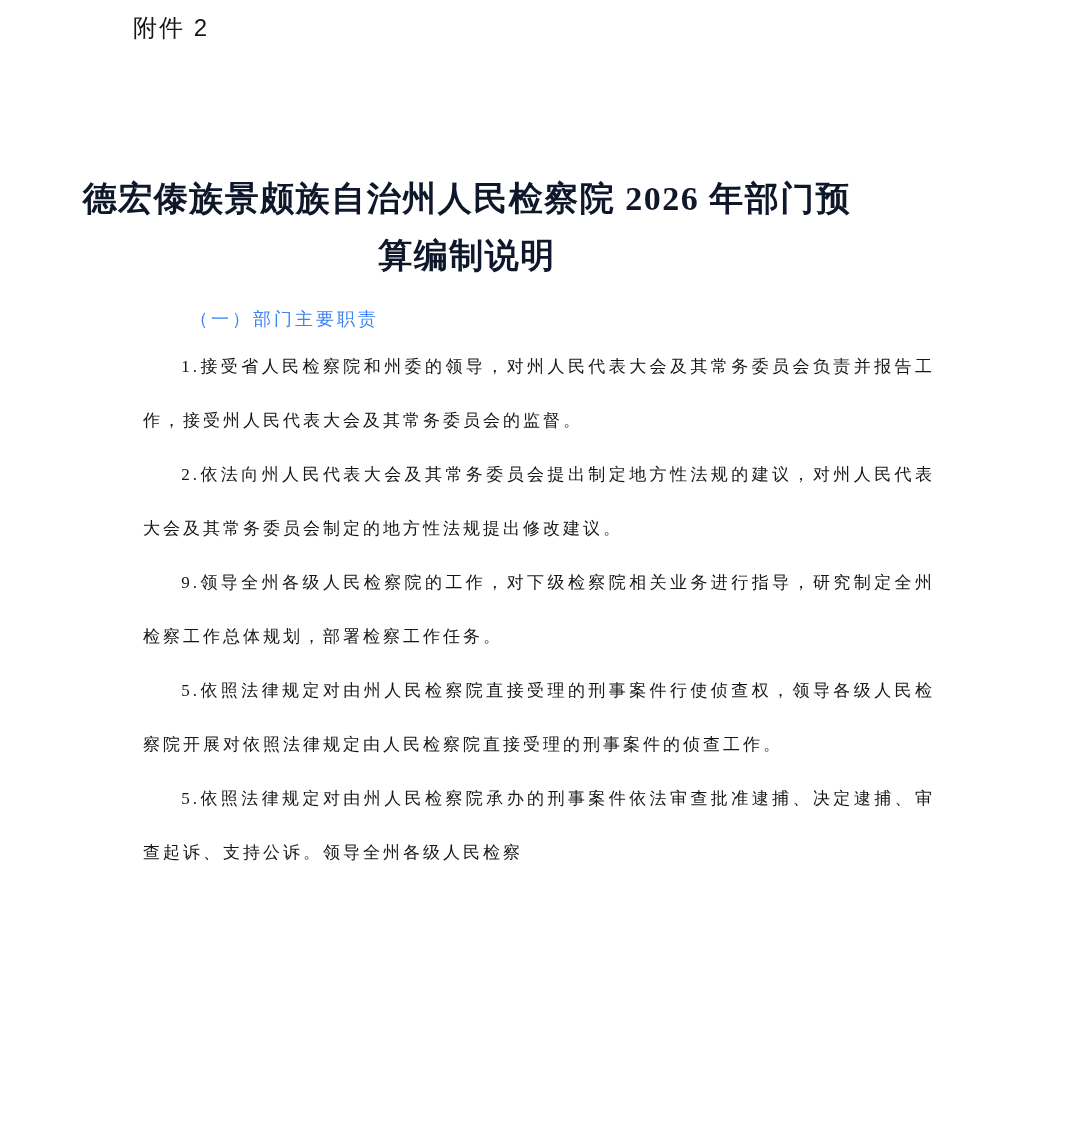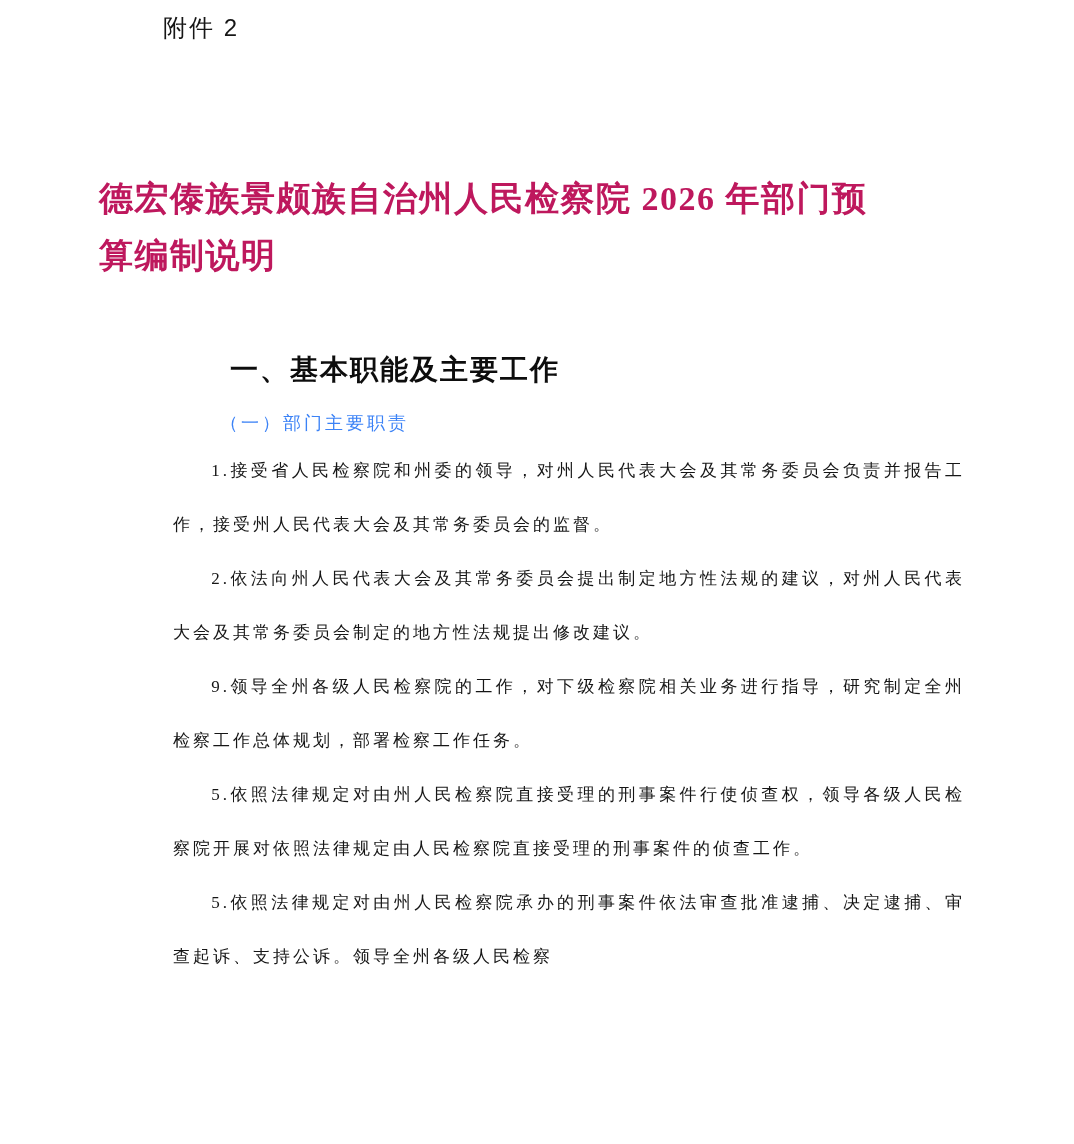--- a/index.html
+++ b/index.html
@@ -8,40 +8,39 @@
     background: #ffffff;
   }
   .page {
     position: relative;
     width: 934px;
     height: 1144px;
     background: #ffffff;
     overflow: hidden;
     color: #111111;
     font-family: "Liberation Serif", serif;
-    margin-left: 30px;
   }
   .attachment {
     margin: 12px 0 0 133px;
     font-family: "Liberation Sans", sans-serif;
     font-size: 24px;
     line-height: 32px;
     letter-spacing: 2px;
     color: #161616;
   }
   .doc-title {
     width: 796px;
     margin: 126px auto 0 auto;
     font-family: "Liberation Serif", serif;
     font-size: 34px;
     font-weight: bold;
     line-height: 57px;
-    text-align: left;
+    text-align: center;
     letter-spacing: 1.5px;
-    color: #be185d;
+    color: #0f172a;
   }
   .section-heading {
     margin: 68px 0 0 200px;
     font-family: "Liberation Sans", sans-serif;
     font-size: 28px;
     font-weight: bold;
     line-height: 36px;
     letter-spacing: 2px;
     color: #0d0d0d;
   }
@@ -70,21 +69,20 @@
   }
 </style>
 </head>
 <body>
 
 <div class="page">
   <div class="attachment">附件 2</div>
 
   <h1 class="doc-title">德宏傣族景颇族自治州人民检察院 2026 年部门预算编制说明</h1>
 
-  <h2 class="section-heading">一、基本职能及主要工作</h2>
 
   <h3 class="subsection-heading">（一）部门主要职责</h3>
 
   <div class="body-paragraphs">
       <p>1.接受省人民检察院和州委的领导，对州人民代表大会及其常务委员会负责并报告工作，接受州人民代表大会及其常务委员会的监督。</p>
       <p>2.依法向州人民代表大会及其常务委员会提出制定地方性法规的建议，对州人民代表大会及其常务委员会制定的地方性法规提出修改建议。</p>
       <p>9.领导全州各级人民检察院的工作，对下级检察院相关业务进行指导，研究制定全州检察工作总体规划，部署检察工作任务。</p>
       <p>5.依照法律规定对由州人民检察院直接受理的刑事案件行使侦查权，领导各级人民检察院开展对依照法律规定由人民检察院直接受理的刑事案件的侦查工作。</p>
       <p>5.依照法律规定对由州人民检察院承办的刑事案件依法审查批准逮捕、决定逮捕、审查起诉、支持公诉。领导全州各级人民检察</p>
     </div>

